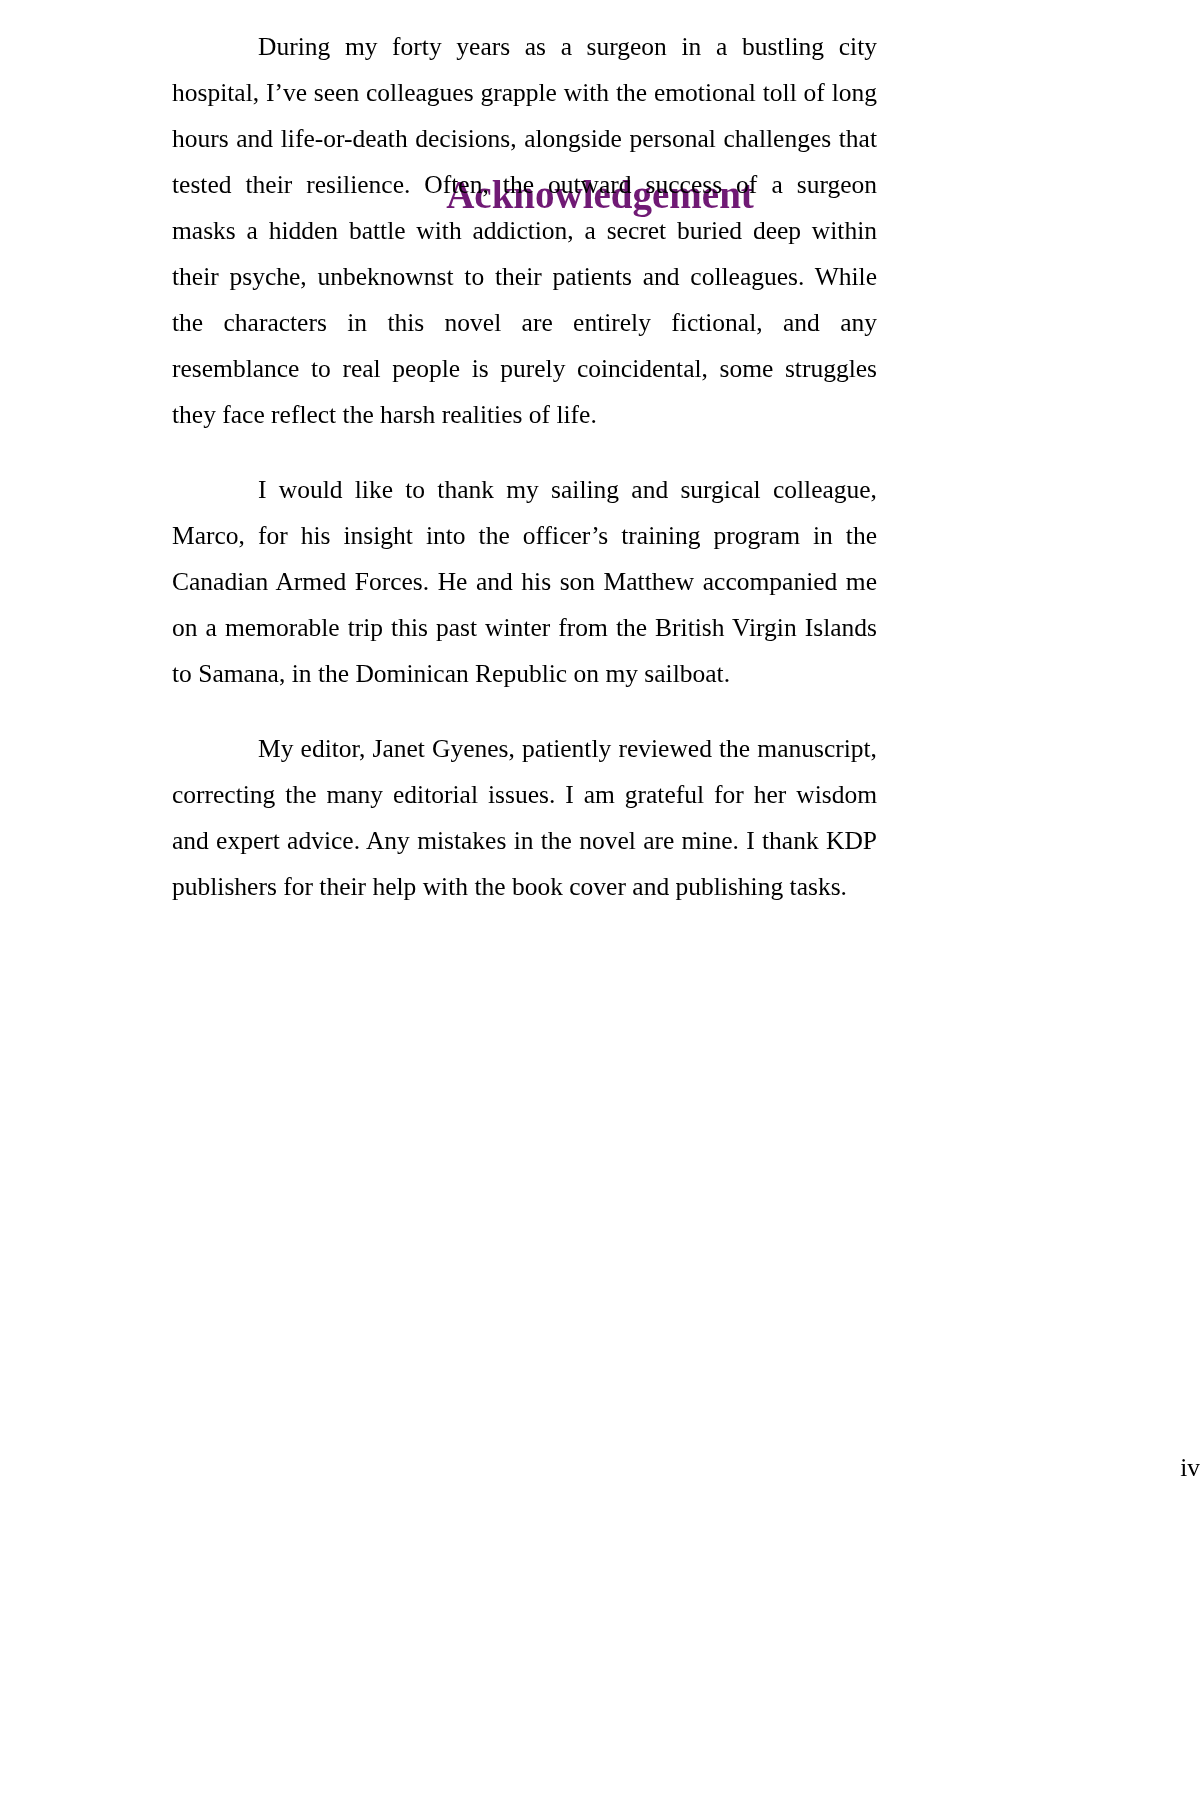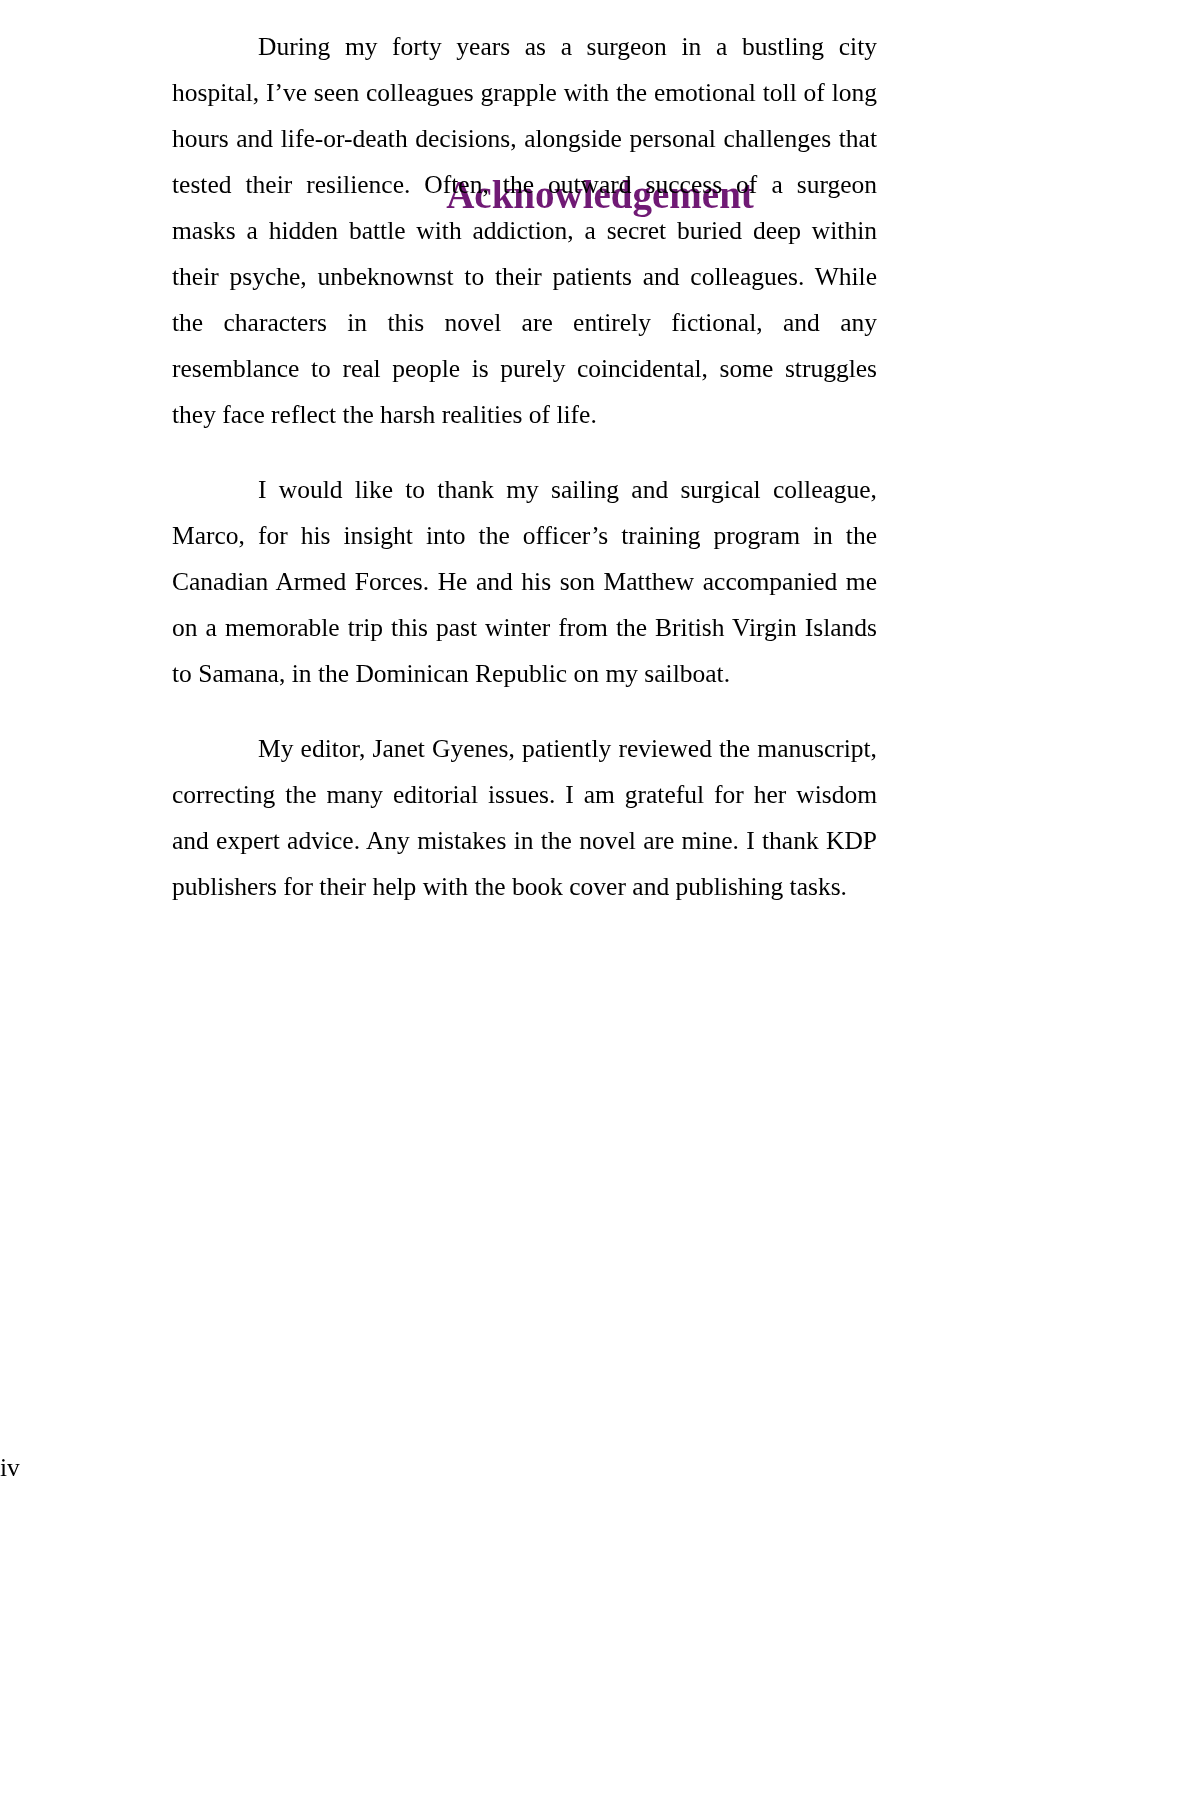--- a/index.html
+++ b/index.html
@@ -60,21 +60,21 @@
   p.para:last-child {
     margin-bottom: 0;
     margin-top: 28px;
   }
 
   .page-number {
     position: absolute;
     left: 0;
     right: 0;
     top: 1452px;
-    text-align: left;
+    text-align: right;
     font-size: 25.5px;
     line-height: 32px;
     color: #000000;
   }
 </style>
 </head>
 <body>
 
 <div class="page">
 

